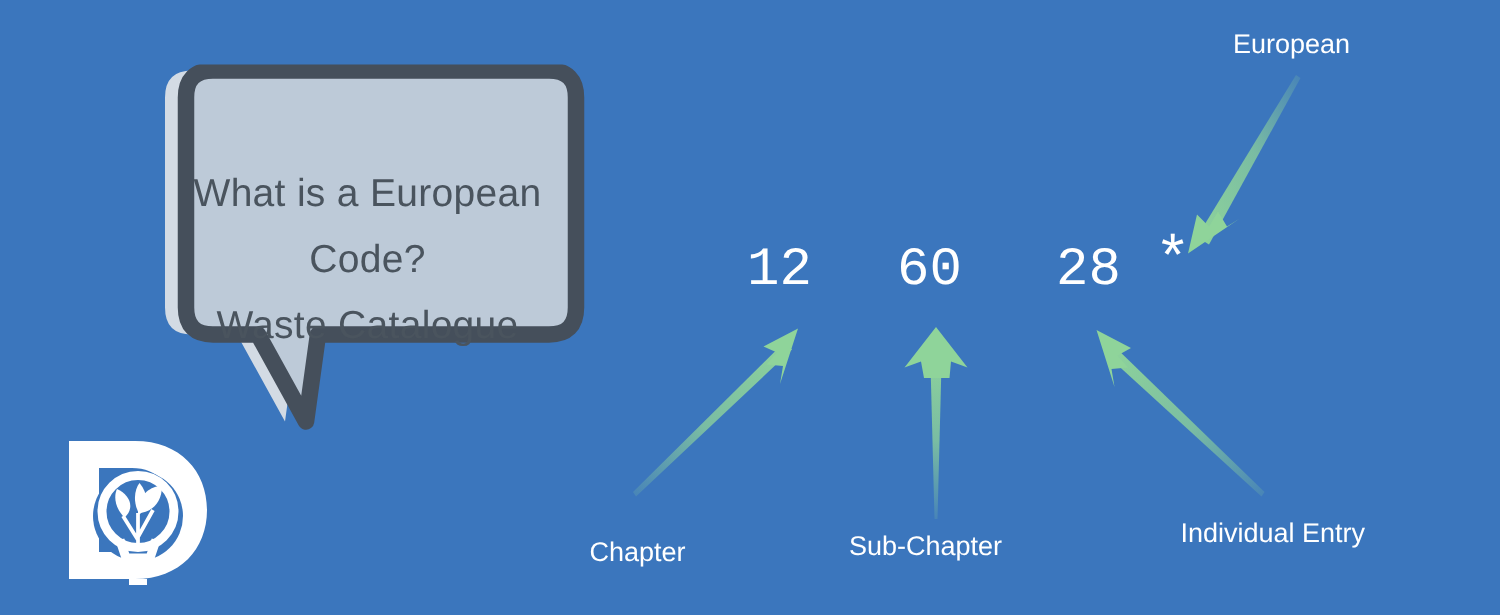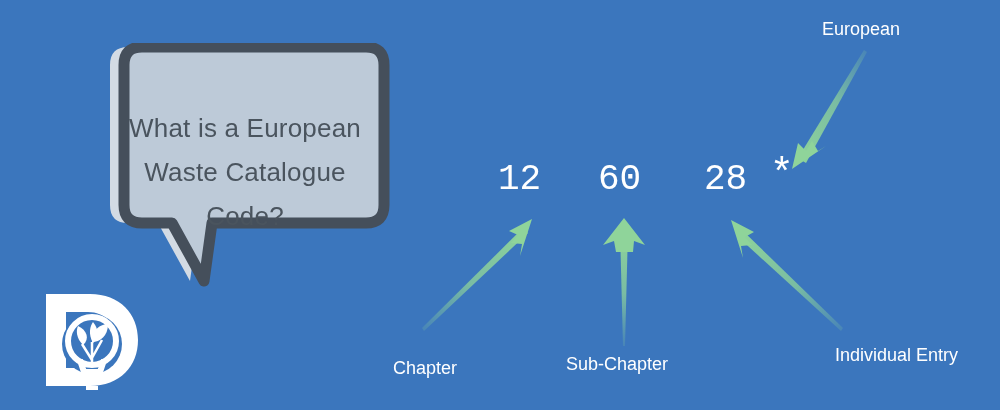--- a/index.html
+++ b/index.html
@@ -73,21 +73,21 @@
   .caption {
     position: absolute;
     color: #ffffff;
     font-size: 18px;
     line-height: 22px;
     white-space: nowrap;
     font-family: "Liberation Sans", sans-serif;
   }
   #caption-chapter      { left: 393px; top: 357px; }
   #caption-subchapter   { left: 566px; top: 353px; }
-  #caption-entry        { left: 787px; top: 344px; margin-left: 48px; }
+  #caption-entry        { left: 787px; top: 344px; }
   #caption-hazardous    { left: 822px; top: 18px; }
 </style>
 </head>
 <body>
 
 <div id="infographic">
 
   <div id="speech-bubble">
     <svg width="290" height="245" viewBox="0 0 290 245">
 
@@ -112,22 +112,22 @@
                q 0 18 -18 18
                h -154
                l -8 58
                l -32 -58
                h -30
                q -18 0 -18 -18
                z" fill="#bdcad8" stroke="#454f5b" stroke-width="11" stroke-linejoin="round"></path>
     </svg>
     <div class="bubble-text">
       <div>What is a European</div>
+      <div>Code?</div>
       <div>Waste Catalogue</div>
-      <div>Code?</div>
     </div>
   </div>
 
   <svg class="layer" viewBox="0 0 1000 410">
     <defs>
       <linearGradient id="gradChapter" x1="0" y1="1" x2="1" y2="0" gradientUnits="objectBoundingBox">
         <stop offset="0" stop-color="#8fd49a" stop-opacity="0.15"></stop>
         <stop offset="0.45" stop-color="#8fd49a" stop-opacity="0.75"></stop>
         <stop offset="1" stop-color="#8fd49a" stop-opacity="1"></stop>
       </linearGradient>

